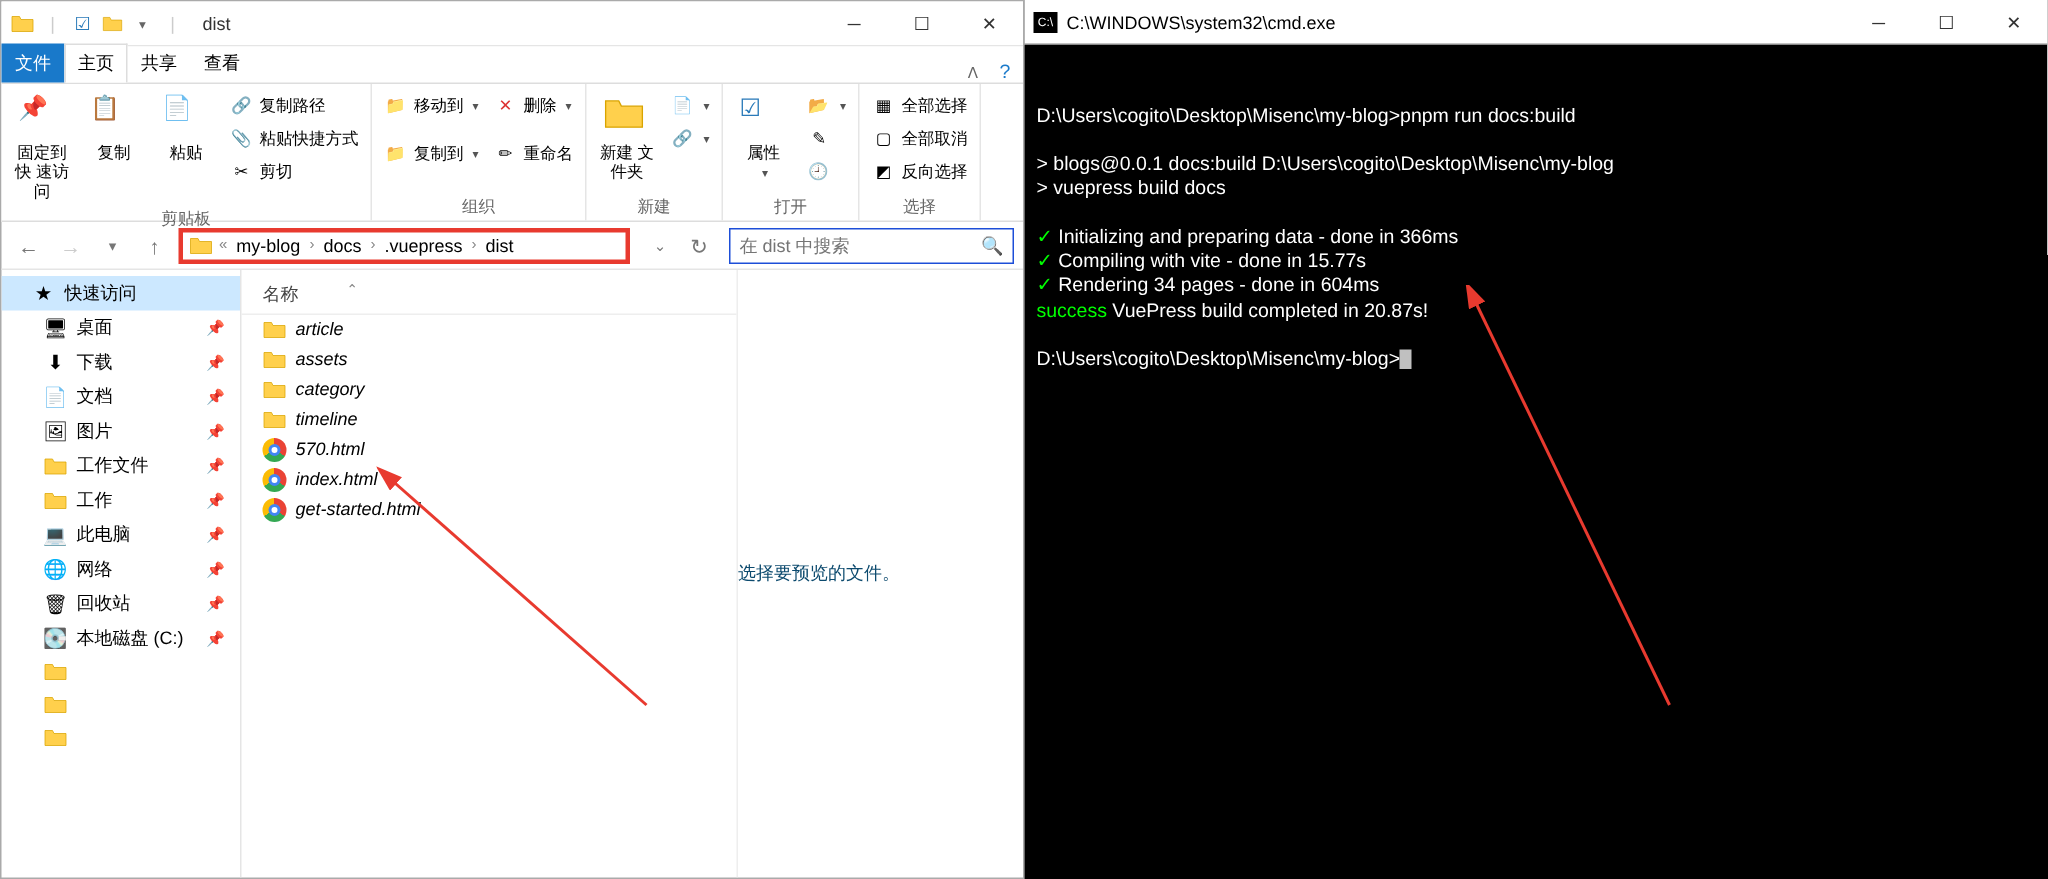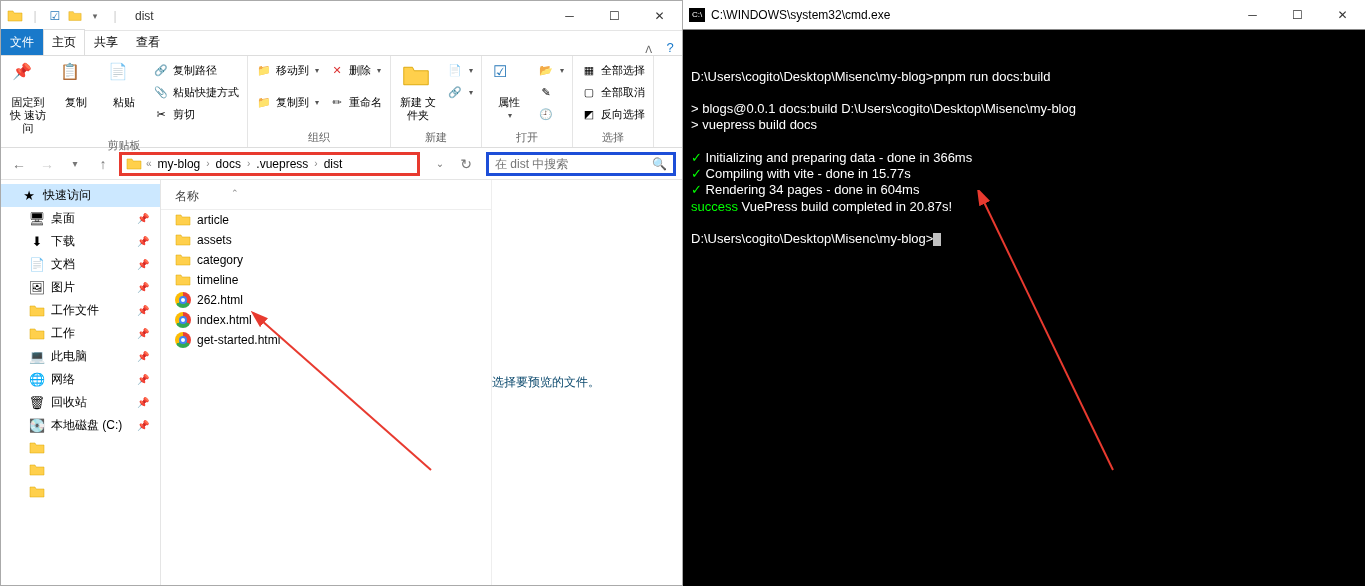--- a/index.html
+++ b/index.html
@@ -34,36 +34,36 @@
     .rbtn-sm .ico-sm { width: 16px; height: 16px; display: inline-flex; align-items: center; justify-content: center; }
     .arrow-dn { font-size: 8px; color: #555; margin-left: 2px; }
     
     .addrbar { height: 32px; display: flex; align-items: center; gap: 4px; padding: 3px 6px; border-bottom: 1px solid #e5e5e5; }
     .navbtn { width: 24px; height: 24px; display: flex; align-items: center; justify-content: center; color: #777; font-size: 14px; }
     .addrbox { flex: 1; height: 24px; border: 3px solid #e83a2f; display: flex; align-items: center; padding: 0 4px; gap: 4px; font-size: 12px; }
     .addrbox .folder-ico { width: 16px; height: 16px; }
     .addrbox .crumb { padding: 0 2px; }
     .addrbox .sep { color: #888; font-size: 10px; }
     .addr-controls { display:flex; align-items:center; gap:2px; padding:0 4px; }
-    .searchbox { width: 190px; height: 24px; border: 3px solid #1d4ed8; display: flex; align-items: center; padding: 0 6px; font-size: 12px; color: #888; }
+    .searchbox { width: 190px; height: 24px; border: 1px solid #1d4ed8; display: flex; align-items: center; padding: 0 6px; font-size: 12px; color: #888; }
     .searchbox input { border: none; outline: none; flex: 1; font-size: 12px; }
     .searchbox .mag { color: #888; }
     
     .content { flex: 1; display: flex; overflow: hidden; }
     .sidebar { width: 160px; border-right: 1px solid #e5e5e5; overflow-y: auto; padding: 4px 0; }
     .side-item { display: flex; align-items: center; gap: 6px; padding: 3px 8px 3px 20px; font-size: 12px; position: relative; }
     .side-item.active { background: #cce8ff; }
     .side-item .pin { position: absolute; right: 10px; font-size: 10px; color: #555; }
     .side-ico { width: 16px; height: 16px; display: inline-flex; align-items: center; justify-content: center; }
     
     .filepane { flex: 1; display: flex; }
     .filelist { width: 330px; padding: 4px 0; }
     .col-header { font-size: 12px; color: #444; padding: 4px 14px; border-bottom: 1px solid #eee; position: relative; }
     .col-header .caret { position: absolute; left: 70px; font-size: 9px; color: #888; }
-    .file-item { display: flex; align-items: center; gap: 6px; padding: 2px 14px; font-size: 12px; }
+    .file-item { display: flex; align-items: flex-start; gap: 6px; padding: 2px 14px; font-size: 12px; font-style: italic; }
     .preview { flex: 1; display: flex; align-items: center; font-size: 12px; color: #0c4a6e; border-left: 1px solid #eee; }
     
     
     .folder-svg { fill: #ffd04c; stroke: #d9a400; stroke-width: .5; }
     .chrome-ico { width: 16px; height: 16px; border-radius: 50%; background: conic-gradient(#ea4335 0 120deg,#34a853 120deg 240deg,#fbbc05 240deg 360deg); position: relative; }
     .chrome-ico::after { content: ""; position: absolute; inset: 4px; border-radius: 50%; background: #fff; border: 2px solid #4285f4; }
     
     
     .cmd { width: 682px; height: 586px; background: #000; display: flex; flex-direction: column; font-family: "NSimSun","SimSun","Consolas",monospace; }
     .cmd-title { height: 30px; background: #fff; display: flex; align-items: center; border-bottom: 1px solid #888; }
@@ -418,21 +418,21 @@
                 <svg width="16" height="16" viewBox="0 0 16 16">
                   <path class="folder-svg" d="M1 3h5l1 2h8v8H1z"></path>
                 </svg>
               </span>
               <span>timeline</span>
             </div>
             <div class="file-item">
               <span class="side-ico">
                 <span class="chrome-ico"></span>
               </span>
-              <span>262.html</span>
+              <span>570.html</span>
             </div>
             <div class="file-item">
               <span class="side-ico">
                 <span class="chrome-ico"></span>
               </span>
               <span>index.html</span>
             </div>
             <div class="file-item">
               <span class="side-ico">
                 <span class="chrome-ico"></span>

